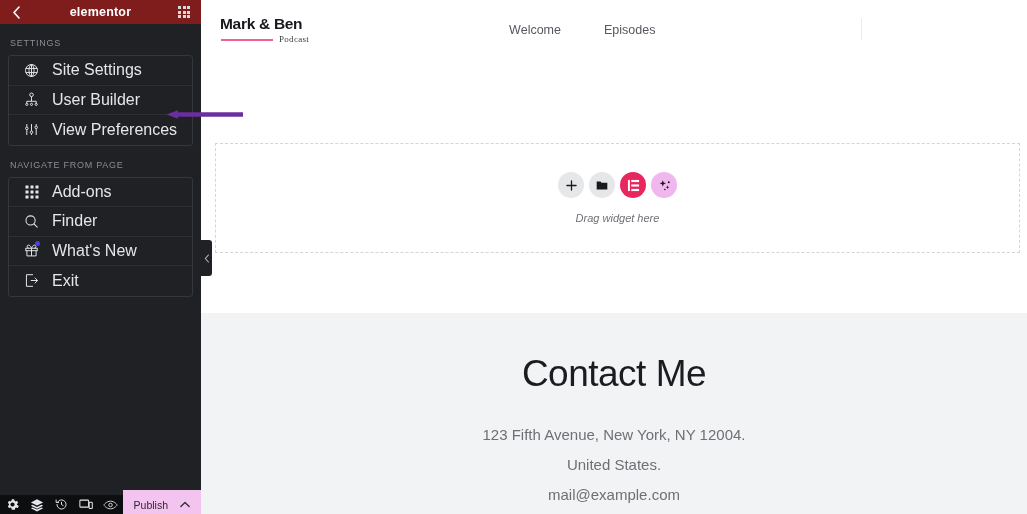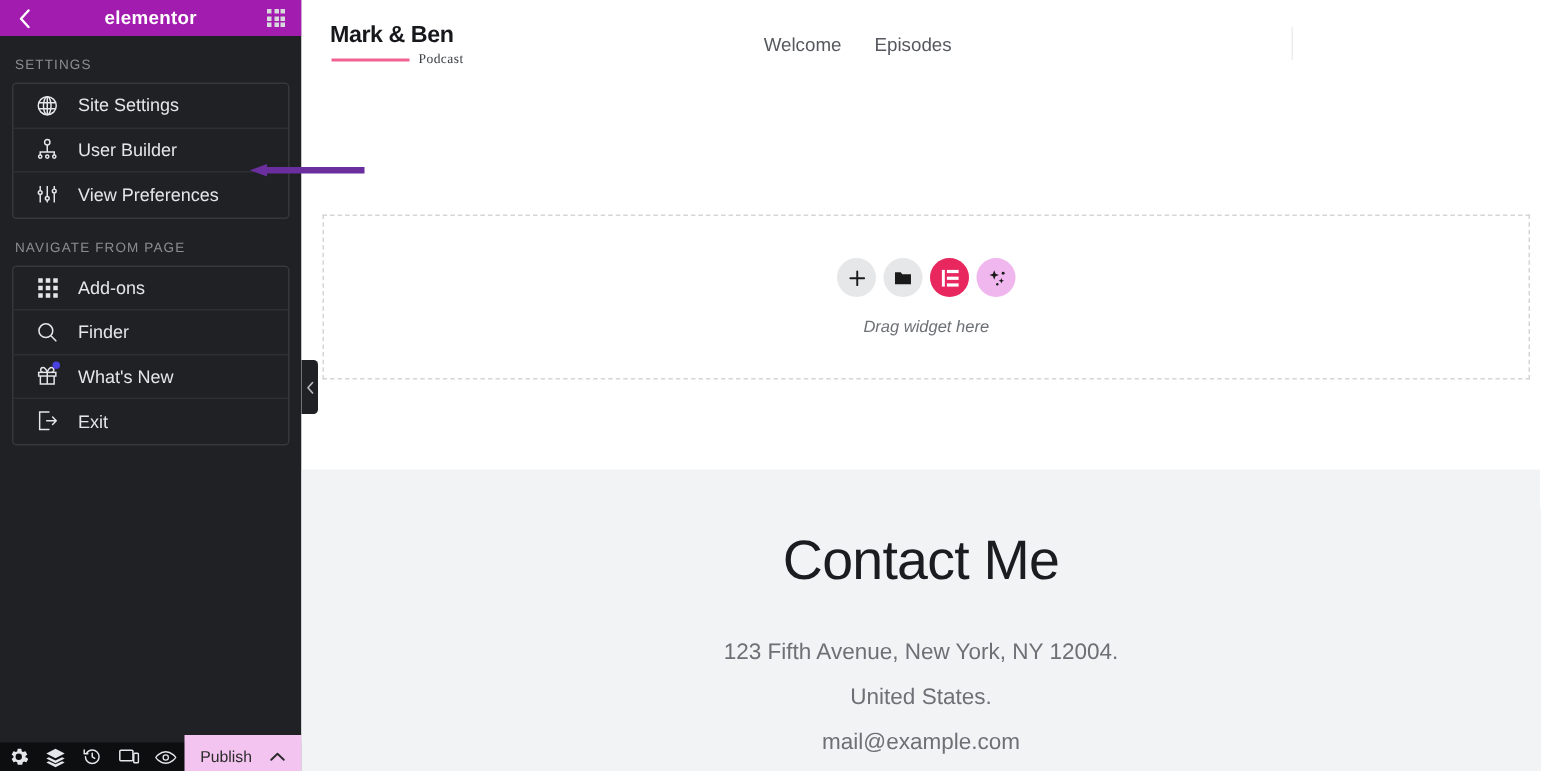--- a/index.html
+++ b/index.html
@@ -14,21 +14,21 @@
   
   .sidebar {
     width: 201px; height: 514px;
     background: #1f2124;
     position: relative;
     flex: 0 0 201px;
     display: flex; flex-direction: column;
   }
   .sb-header {
     height: 24px;
-    background: #a21caf;
+    background: #7f1d1d;
     display: flex; align-items: center;
     padding: 0 9px;
     position: relative;
   }
   .sb-back {
     width: 14px; height: 14px;
     display: flex; align-items: center; justify-content: center;
     color: #ffffff;
   }
   .sb-title {
@@ -55,21 +55,21 @@
     border-radius: 3px;
     overflow: hidden;
     background: #1f2124;
   }
   .sb-item {
     display: flex; align-items: center;
     height: 29.5px;
     padding: 0 0 0 13px;
     border-bottom: 1px solid #2c2f33;
     color: #e4e6e9;
-    font-size: 12px;
+    font-size: 16px;
     position: relative;
   }
   .sb-item:last-child { border-bottom: none; }
   .sb-ico {
     width: 19px; height: 19px; margin-right: 11px;
     display: flex; align-items: center; justify-content: center;
     color: #e4e6e9; flex: 0 0 19px;
     position: relative;
   }
   .sb-ico svg { display: block; }
@@ -134,21 +134,21 @@
   .logo { display: flex; flex-direction: column; line-height: 1; }
   .logo-name {
     font-size: 15.5px; font-weight: bold; color: #16181c; letter-spacing: -0.3px;
   }
   .logo-sub {
     display: flex; align-items: center; gap: 6px; margin-top: 4px; padding-left: 1px;
   }
   .logo-rule { width: 52px; height: 1.5px; background: #f06292; }
   .logo-sub-text { font-family: "Liberation Serif", serif; font-size: 9px; color: #3a3d42; letter-spacing: .3px; }
 
-  .site-nav { display: flex; align-items: flex-start; gap: 22px; margin-left: 200px; }
+  .site-nav { display: flex; align-items: flex-start; gap: 43px; margin-left: 200px; }
   .nav-link { font-size: 12.5px; color: #55585e; }
   .nav-divider {
     position: absolute; left: 660px; top: 18px;
     width: 1px; height: 22px; background: #ededee;
   }
 
   .dropzone {
     position: absolute; left: 14px; top: 143px;
     width: 805px; height: 110px;
     border: 1px dashed #d3d5d8;

